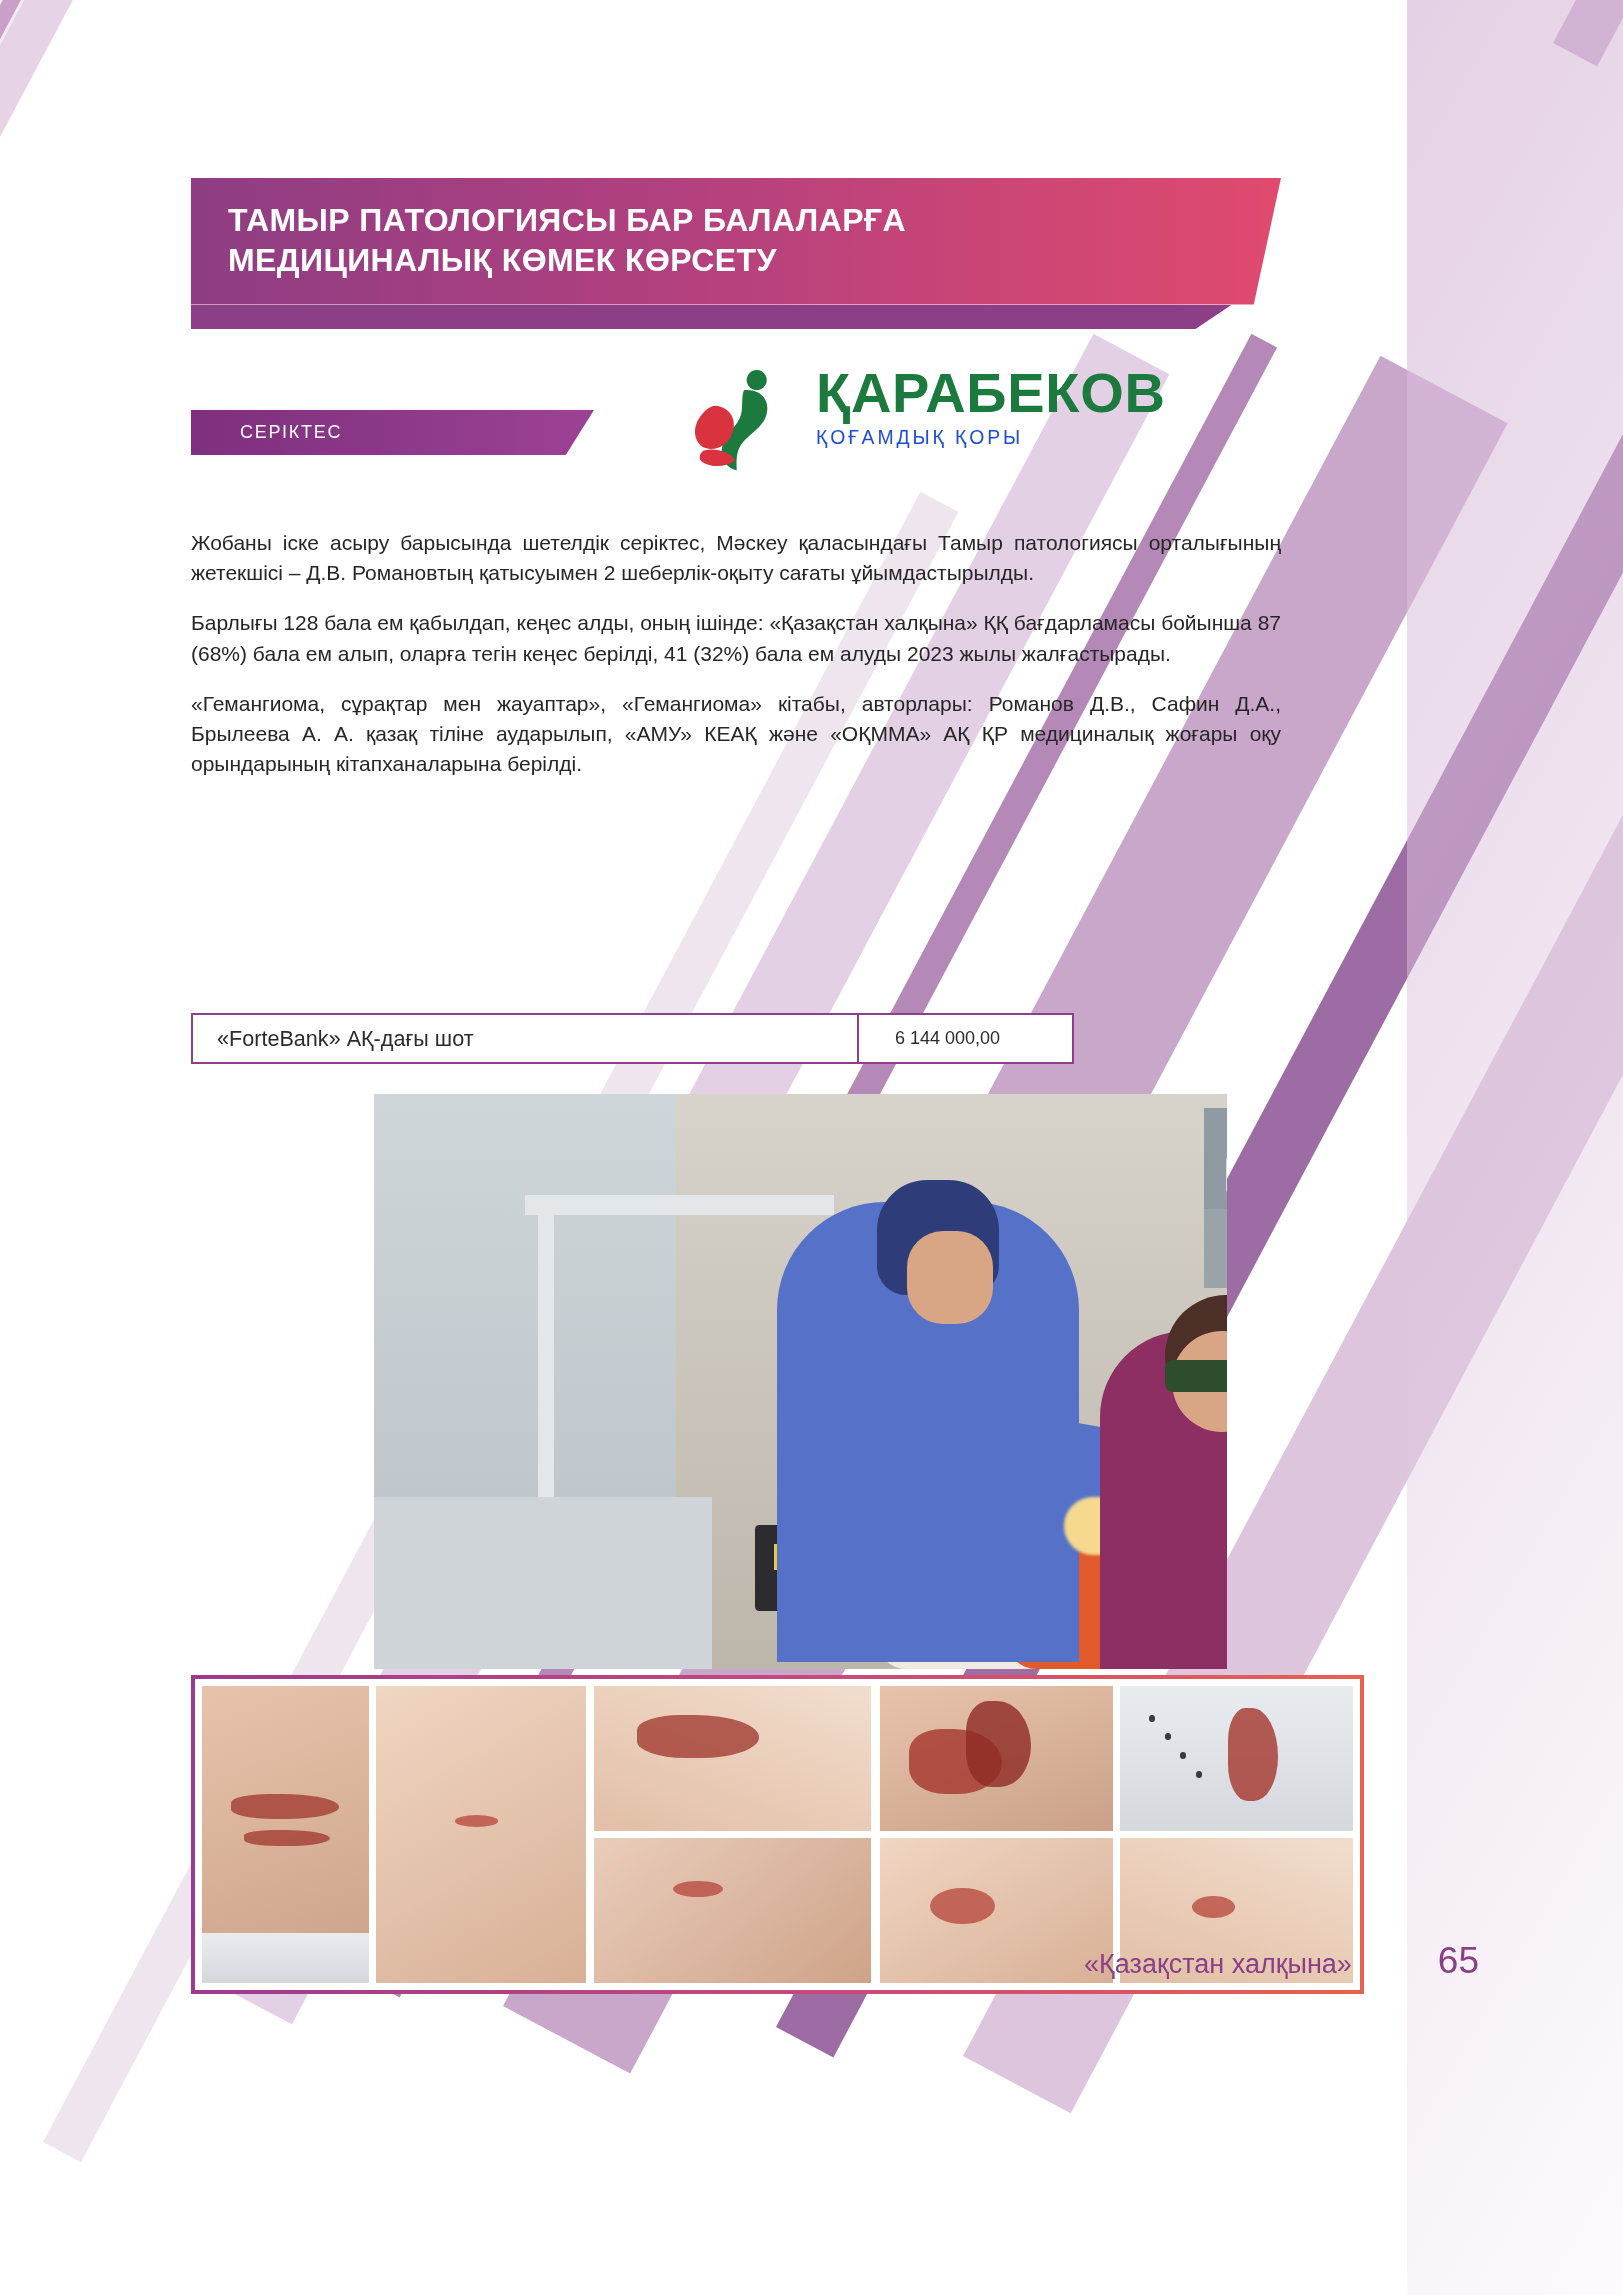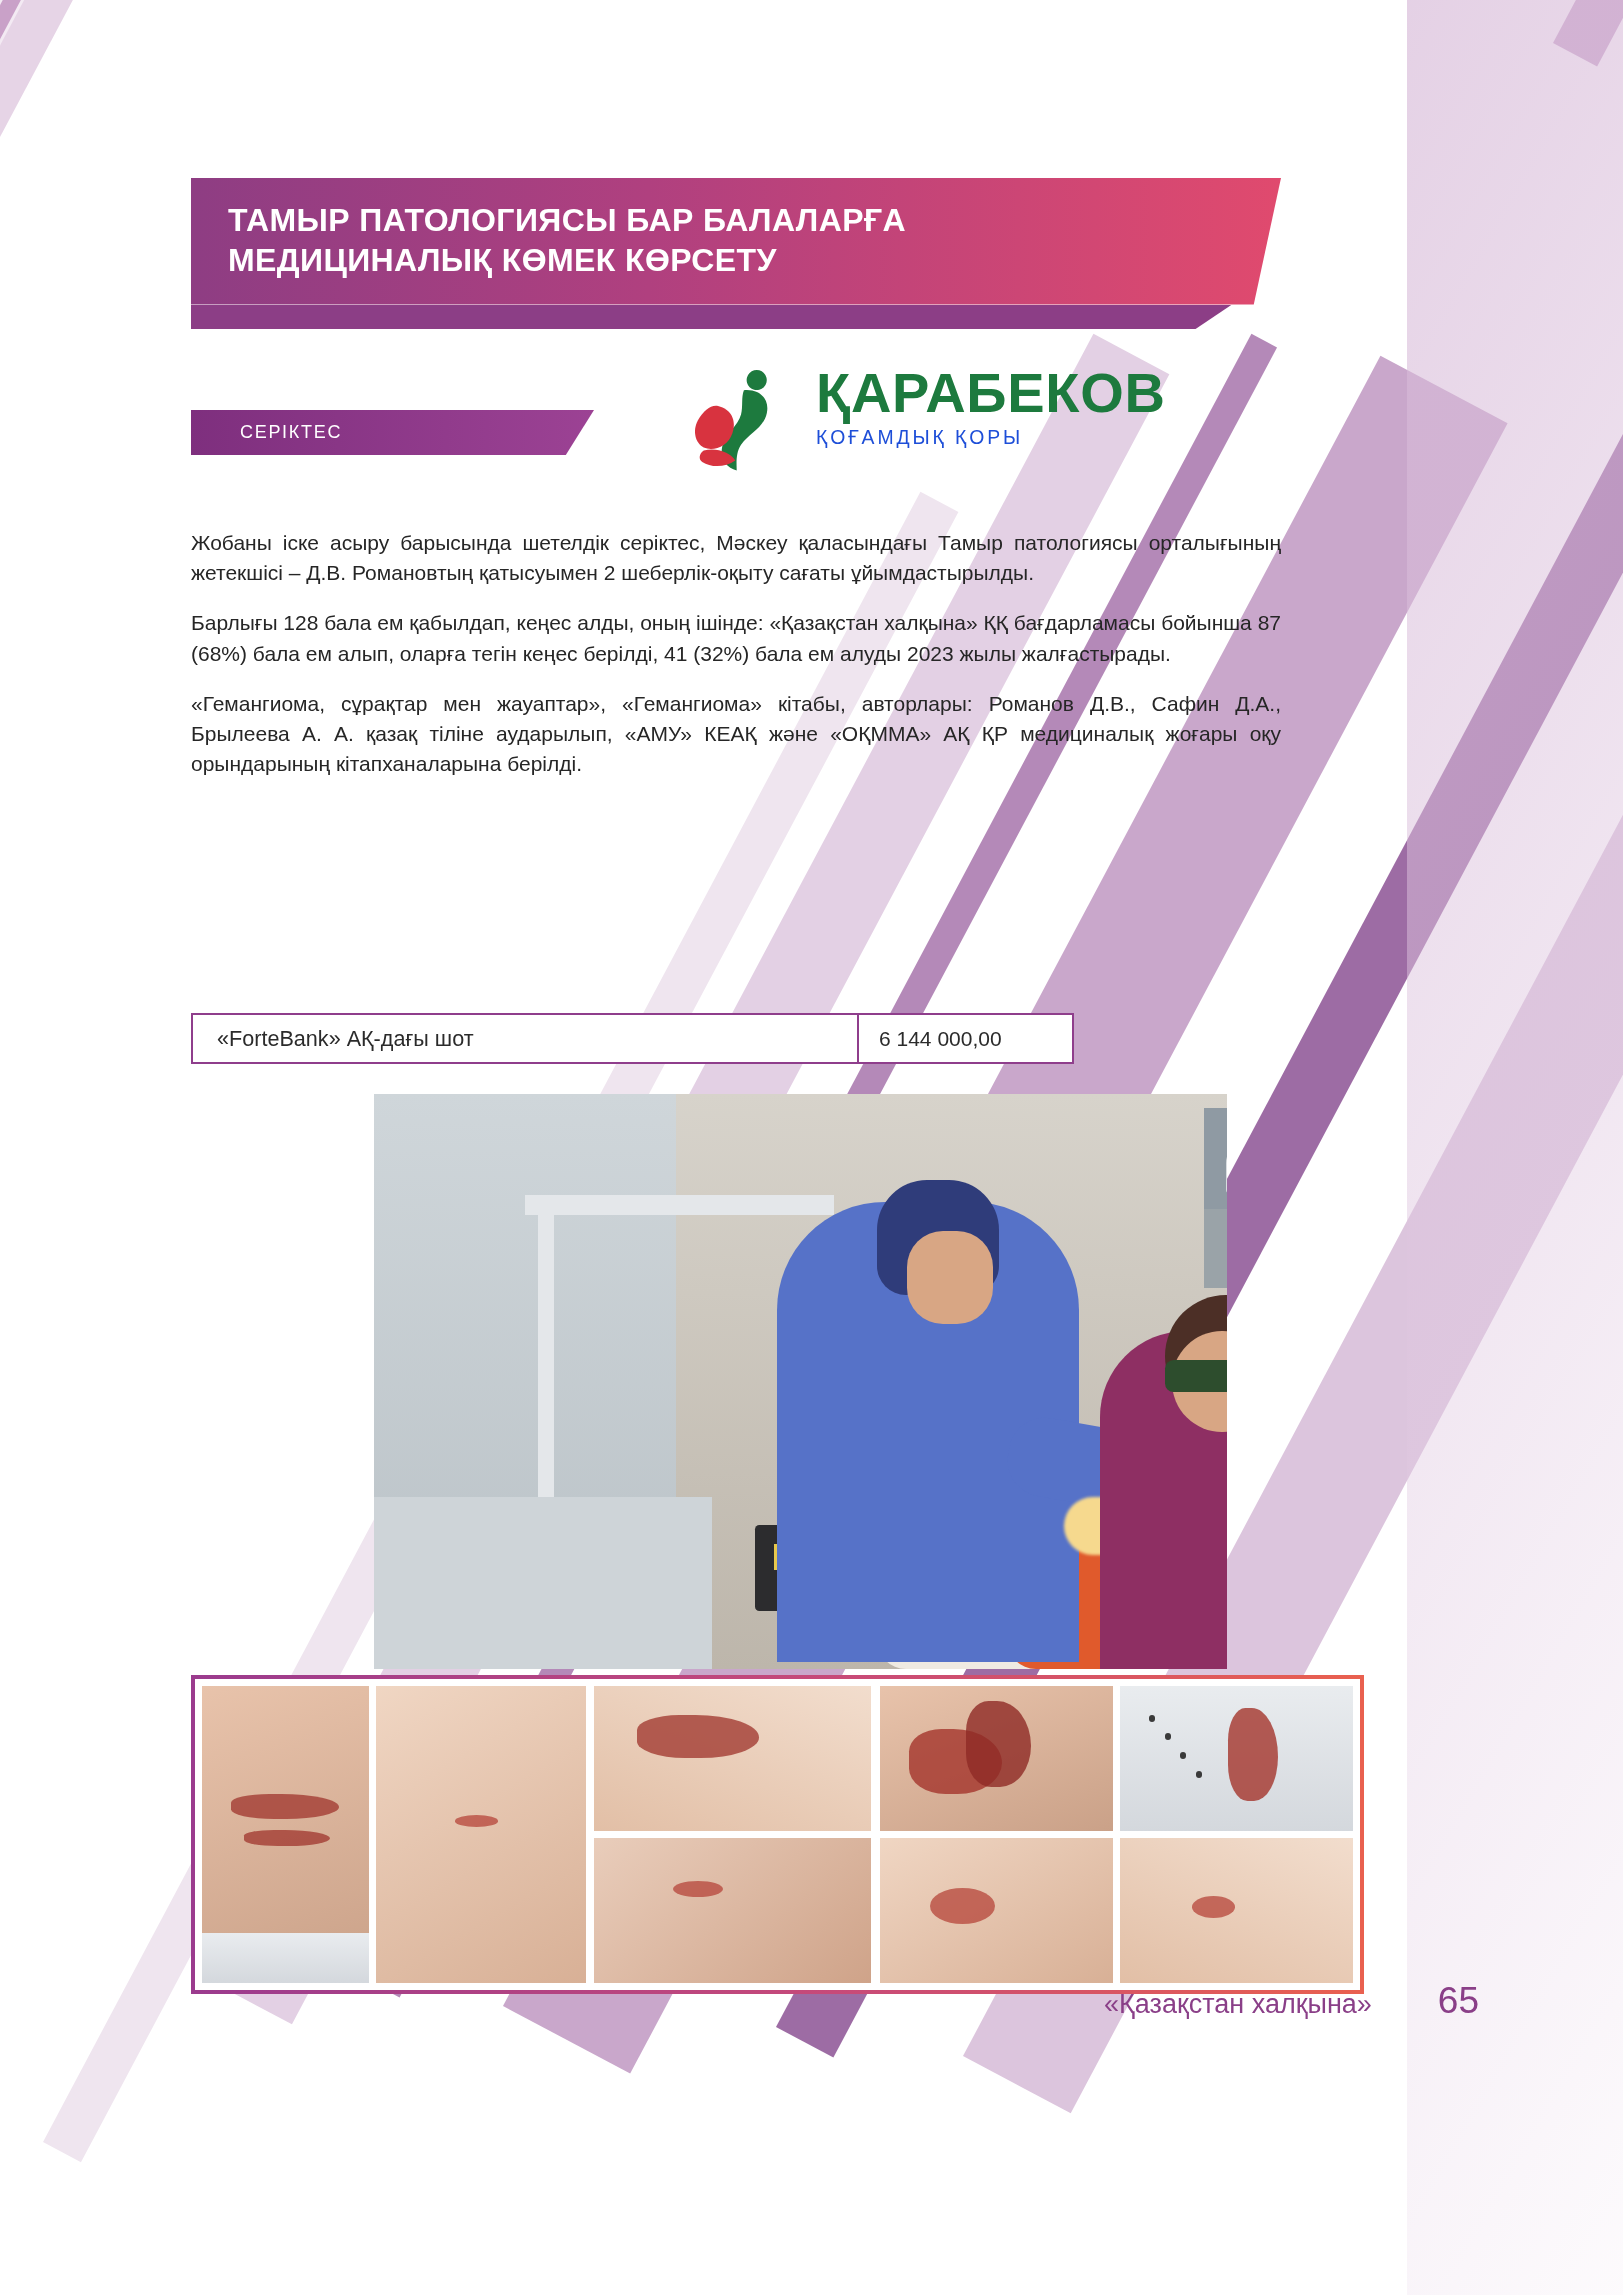--- a/index.html
+++ b/index.html
@@ -180,22 +180,22 @@
     border-right: 2.2px solid #8f3e8c;
     display: flex;
     align-items: center;
     padding-left: 24px;
     font-size: 21.6px;
   }
   .bank-cell-value {
     flex: 1;
     display: flex;
     align-items: center;
-    padding-left: 20px;
-    font-size: 21px;
+    padding-left: 36px;
+    font-size: 18px;
   }
 
   
   .main-photo {
     position: absolute;
     left: 374px;
     top: 1094px;
     width: 853px;
     height: 575px;
     overflow: hidden;
@@ -253,28 +253,28 @@
   .skin-d { background: linear-gradient(140deg,#e9cdbb,#cfa389); }
   .linen  { background: linear-gradient(180deg,#e9ecef,#d4d8dd); }
   .mark-red { position: absolute; background: #b6443a; opacity: .75; border-radius: 50%; }
   .mark-big { position: absolute; background: #a33c33; opacity: .8; border-radius: 40% 60% 55% 45%; }
   .dots { position: absolute; border-radius: 50%; background: #3a3a3a; width: 6.5px; height: 6.5px; }
 
   
   .footer {
     position: absolute;
     left: 0;
-    top: 1980px;
+    top: 1940px;
     width: 1623px;
     display: flex;
     align-items: baseline;
     justify-content: flex-end;
     padding-right: 144px;
     box-sizing: border-box;
-    gap: 66px;
+    gap: 86px;
   }
   .footer-brand {
     font-size: 27px;
     color: #8a3f88;
   }
   .footer-page {
     font-size: 37px;
     color: #8a3f88;
   }
 </style>

